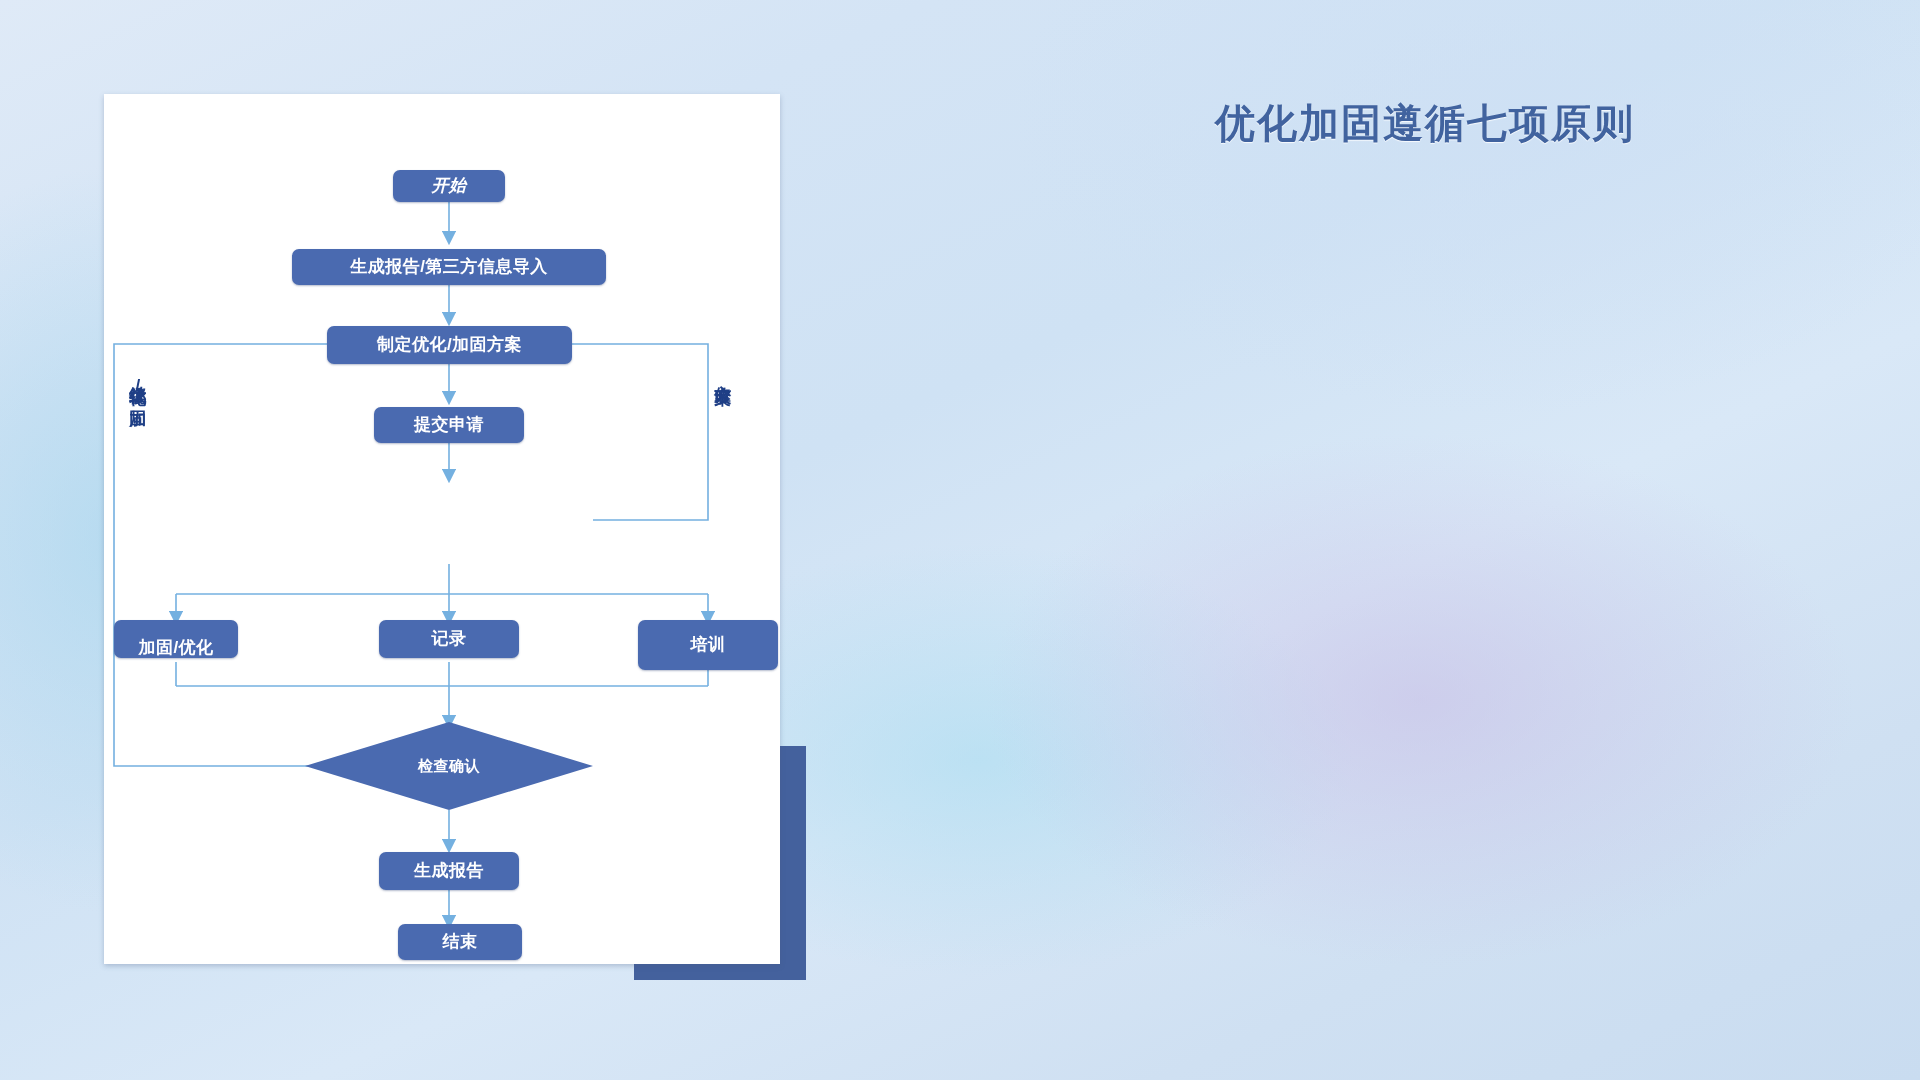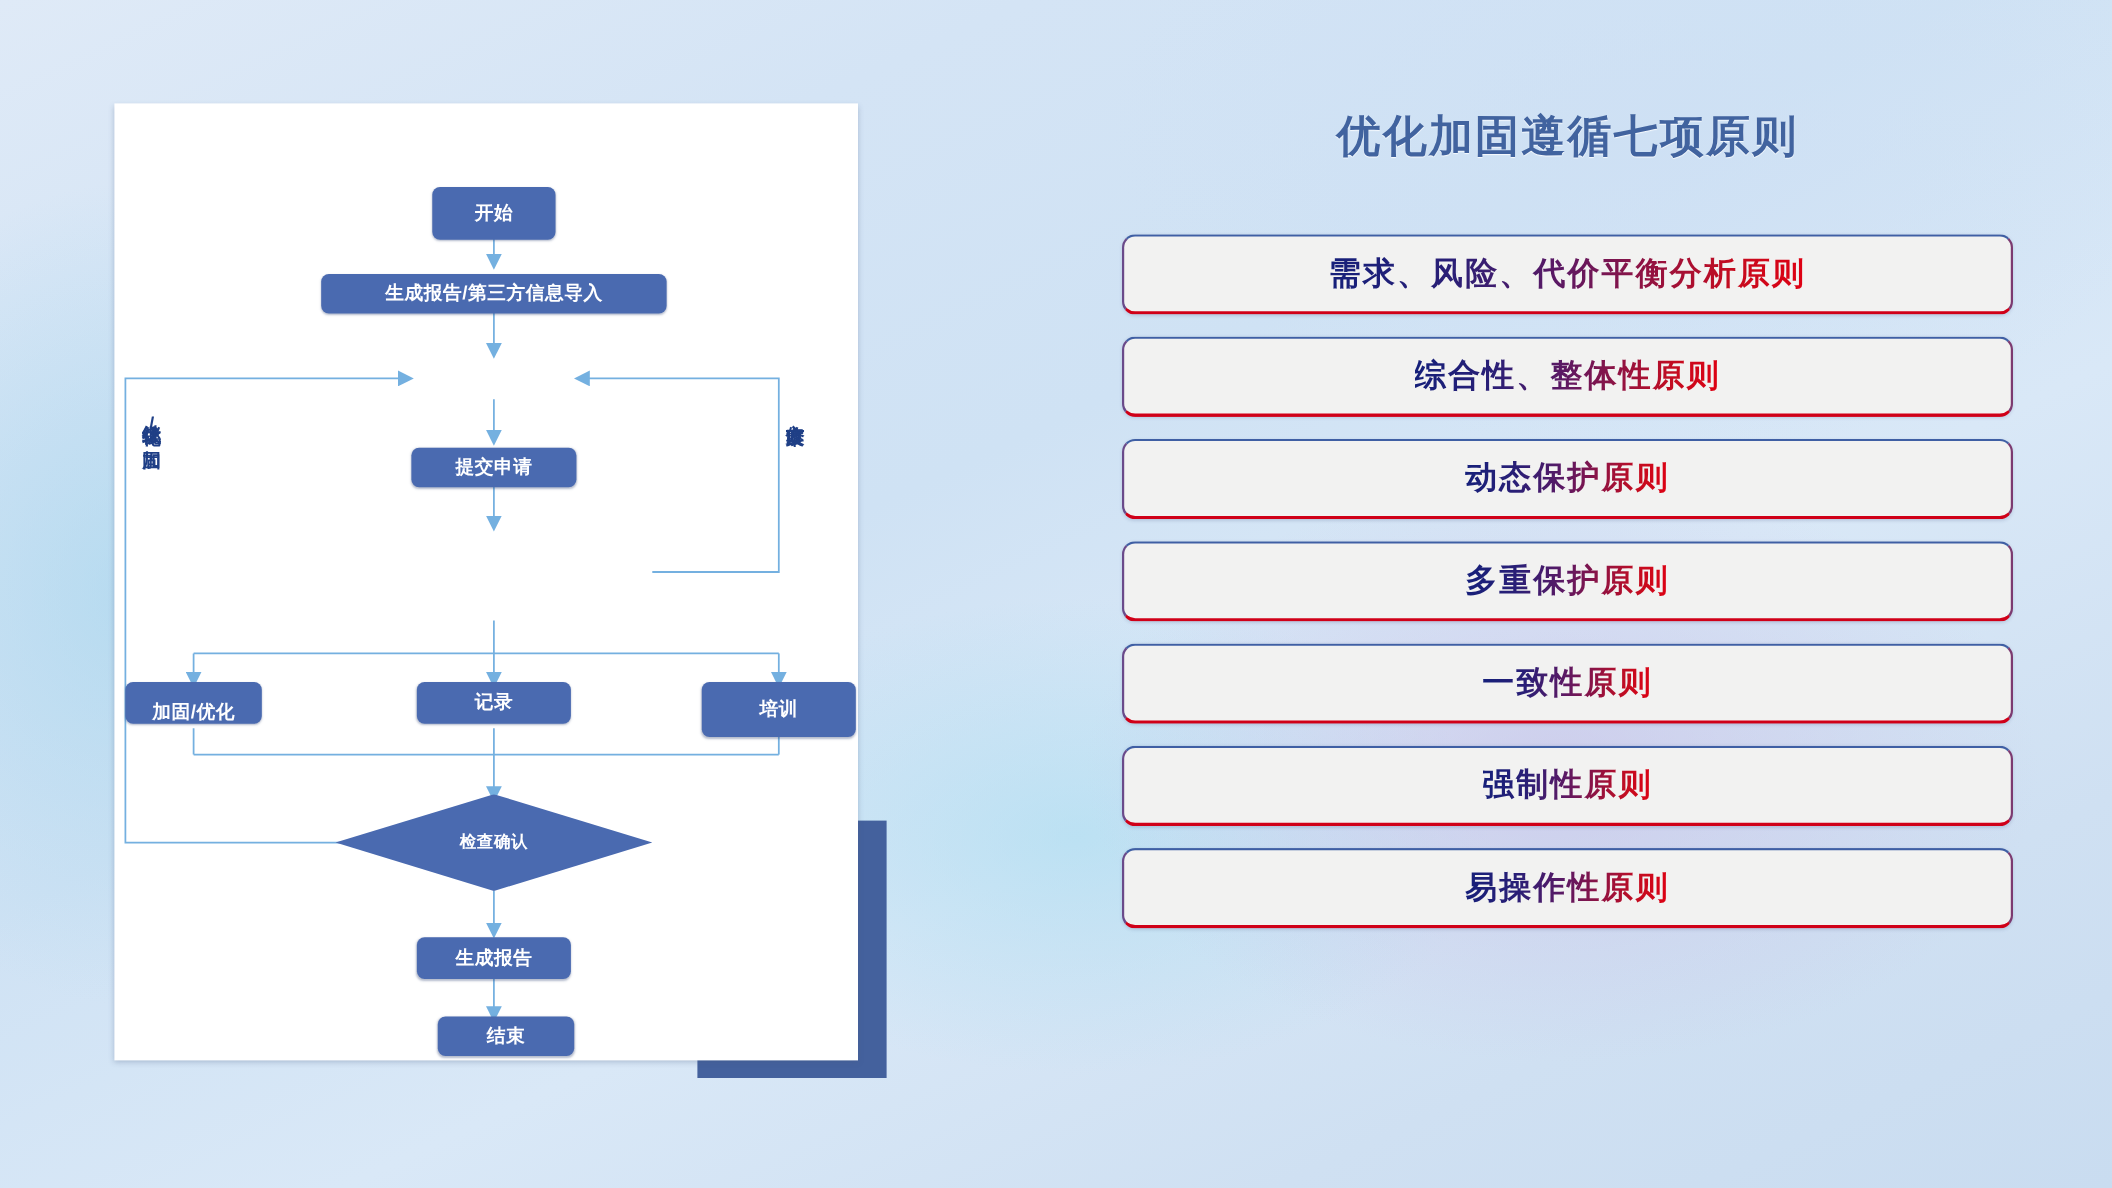--- a/index.html
+++ b/index.html
@@ -175,28 +175,31 @@
         <path d="M489,426 L604,426 L604,250 L425,250" marker-end="url(#ahl)"></path>
 
         <path d="M239,672 L10,672 L10,250 L265,250" marker-end="url(#ahl)"></path>
 
         <path d="M345,716 L345,752" marker-end="url(#ah)"></path>
 
         <path d="M345,796 L345,828" marker-end="url(#ah)"></path>
       </g>
     </svg>
 
-    <div class="node-box" style="left:289px; top:76px; width:112px; height:48px; font-size:17px;">
+    <div class="node-box" style="left:289px; top:76px; width:112px; height:32px; font-size:17px;font-style:italic;">
       <span>开始</span>
     </div>
 
     <div class="node-box" style="left:188px; top:155px; width:314px; height:36px; font-size:17px;">
       <span>生成报告/第三方信息导入</span>
     </div>
 
+    <div class="node-box" style="left:223px; top:232px; width:245px; height:38px; font-size:17px;">
+      <span>制定优化/加固方案</span>
+    </div>
 
     <div class="node-box" style="left:270px; top:313px; width:150px; height:36px; font-size:17px;">
       <span>提交申请</span>
     </div>
 
 
     <div class="node-box" style="left:10px; top:526px; width:124px; height:38px; font-size:17px;align-items:flex-end;">
       <span>加固/优化</span>
     </div>
 
@@ -228,46 +231,15 @@
     <div class="vlabel" style="left:610px; top:278px; font-size:17px;">
       <span>方案修改</span>
     </div>
 
   </div>
 
   <div id="right-panel">
 
     <h1 id="panel-title">优化加固遵循七项原则</h1>
 
-    <div class="principle-list">
-
-      <div class="principle-bar">
-        <span class="principle-text">需求、风险、代价平衡分析原则</span>
-      </div>
-
-      <div class="principle-bar">
-        <span class="principle-text">综合性、整体性原则</span>
-      </div>
-
-      <div class="principle-bar">
-        <span class="principle-text">动态保护原则</span>
-      </div>
-
-      <div class="principle-bar">
-        <span class="principle-text">多重保护原则</span>
-      </div>
-
-      <div class="principle-bar">
-        <span class="principle-text">一致性原则</span>
-      </div>
-
-      <div class="principle-bar">
-        <span class="principle-text">强制性原则</span>
-      </div>
-
-      <div class="principle-bar">
-        <span class="principle-text">易操作性原则</span>
-      </div>
-
-    </div>
   </div>
 
 </div>
 
 </body></html>

